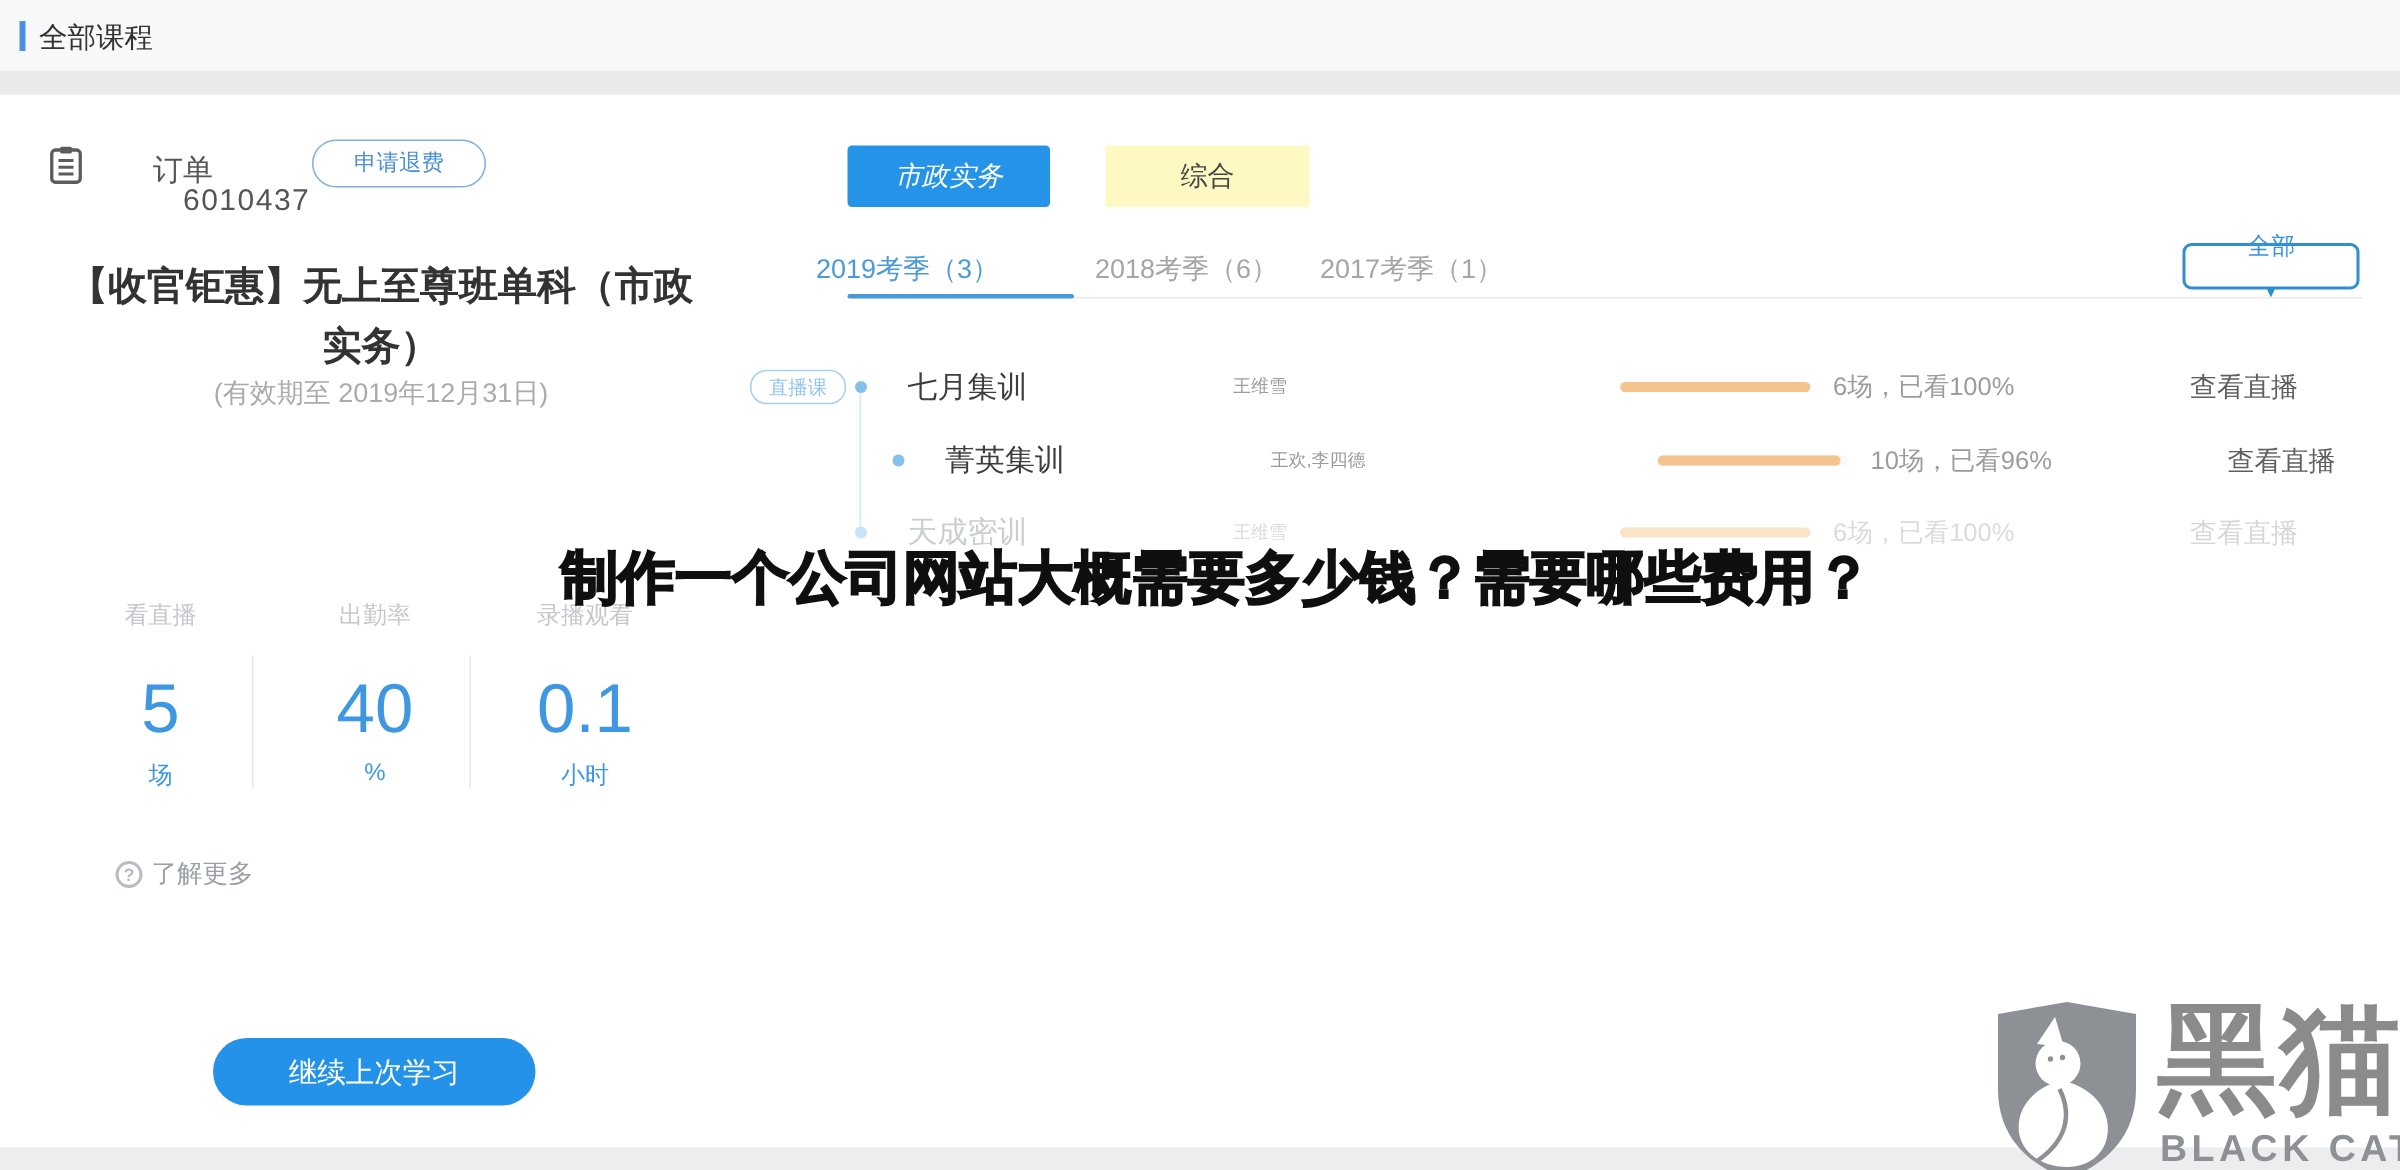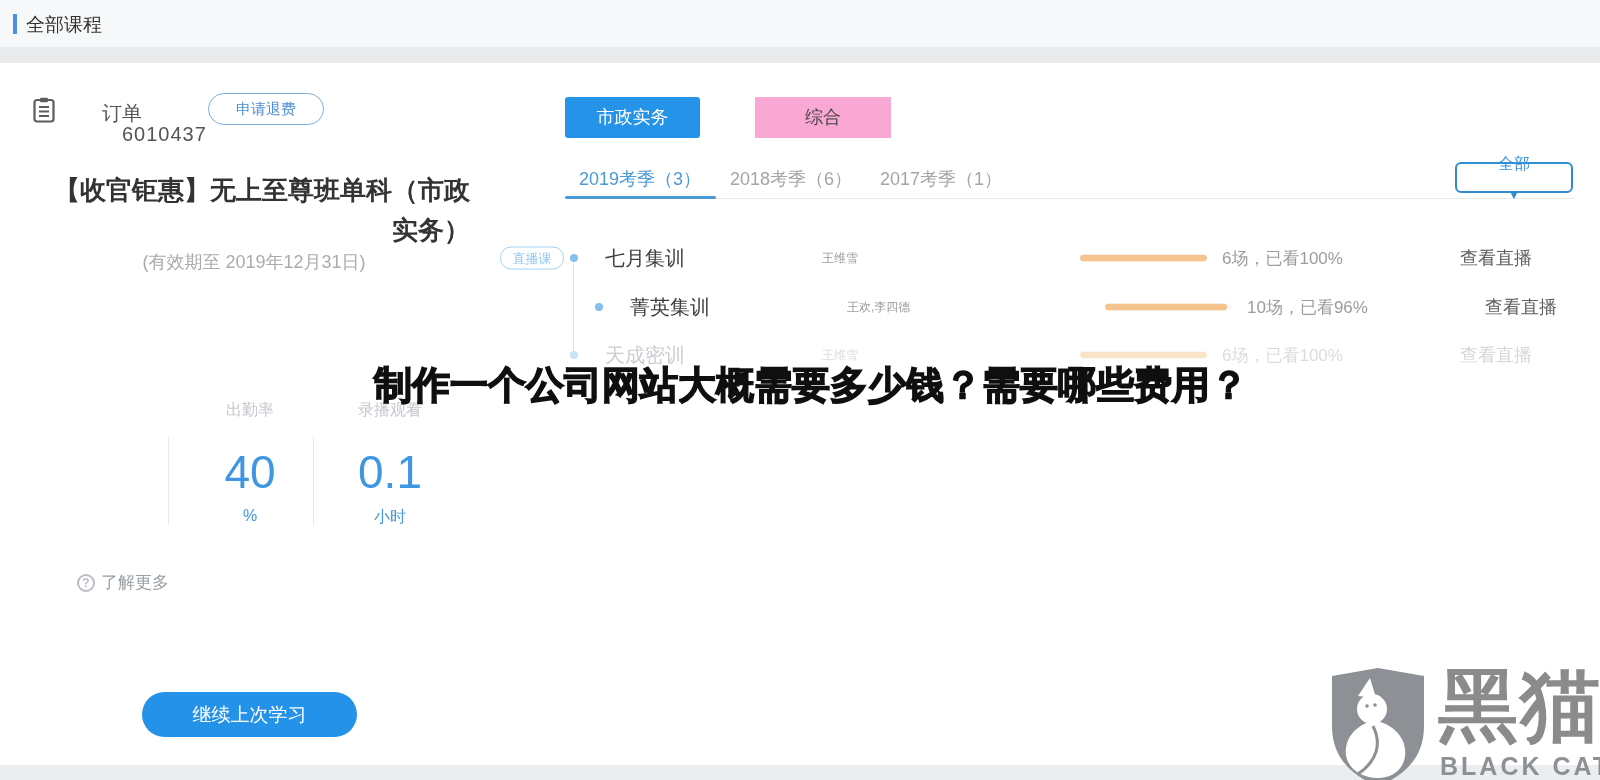--- a/index.html
+++ b/index.html
@@ -15,38 +15,38 @@
 
   
   .order-icon{position:absolute;left:33px;top:97px;width:22px;height:26px;}
   .order-label{position:absolute;left:66px;top:100px;font-size:20px;color:#555;margin-left:36px;}
   .order-number{position:absolute;left:122px;top:100px;font-size:20px;color:#555;letter-spacing:1px;margin-top:23px;}
   .refund-btn{position:absolute;left:208px;top:93px;width:114px;height:30px;background:#fff;
     border:1px solid #7fb0dd;border-radius:16px;color:#4a90d5;font-size:15px;line-height:30px;
     text-align:center;cursor:pointer;}
 
   
-  .course-title{position:absolute;left:38px;top:170px;width:432px;text-align:right;
+  .course-title{position:absolute;left:38px;top:170px;width:432px;text-align:center;
     font-size:26px;font-weight:bold;color:#333;line-height:40px;}
   .validity{position:absolute;left:38px;top:250px;width:432px;text-align:center;
     font-size:18px;color:#ababab;}
 
   
   .subject-tab{position:absolute;top:97px;height:41px;line-height:41px;text-align:center;
     font-size:18px;cursor:pointer;}
-  .subject-tab.active{left:565px;width:135px;background:#2593e8;color:#fff;border-radius:3px;}
-  .subject-tab.inactive{left:755px;width:136px;background:#f9a8d4;color:#444;}
+  .subject-tab.active{left:565px;width:135px;background:#2593e8;color:#fff;border-radius:3px;font-style:italic;}
+  .subject-tab.inactive{left:737px;width:136px;background:#fef9c3;color:#444;}
 
   
   .season-border{position:absolute;left:565px;top:198px;width:1010px;height:1px;background:#ebebeb;}
   .season-underline{position:absolute;left:565px;top:196px;width:151px;height:3px;
     background:#4a9ad8;border-radius:2px;}
   .season-tab{position:absolute;top:167px;font-size:18px;cursor:pointer;color:#a5a5a5;}
   .season-tab.active{color:#4a9ad8;}
-  .season-tab.t1{left:579px;}
+  .season-tab.t1{left:544px;}
   .season-tab.t2{left:730px;}
   .season-tab.t3{left:880px;}
 
   
   .filter-box{position:absolute;left:1455px;top:162px;width:118px;height:31px;
     border:2px solid #2e8fd0;border-radius:6px;box-sizing:border-box;display:flex;
     align-items:center;justify-content:center;gap:14px;color:#3a93df;font-size:16px;cursor:pointer;
     background:#fff;flex-direction:column;}
   .filter-caret{font-size:11px;color:#2e8fd0;}
 
@@ -175,20 +175,25 @@
     <div class="cell row-dot"></div>
     <div class="cell row-name">天成密训</div>
     <div class="cell row-teachers">王维雪</div>
     <div class="cell progress-track">
       <div class="progress-fill" style="width: 100%;"></div>
     </div>
     <div class="cell row-stat">6场，已看100%</div>
     <div class="cell row-action">查看直播</div>
   </div>
 
+  <div class="stat-col c1">
+    <div class="stat-label">看直播</div>
+    <div class="stat-value">5</div>
+    <div class="stat-unit">场</div>
+  </div>
   <div class="stat-col c2">
     <div class="stat-label">出勤率</div>
     <div class="stat-value">40</div>
     <div class="stat-unit">%</div>
   </div>
   <div class="stat-col c3">
     <div class="stat-label">录播观看</div>
     <div class="stat-value">0.1</div>
     <div class="stat-unit">小时</div>
   </div>

